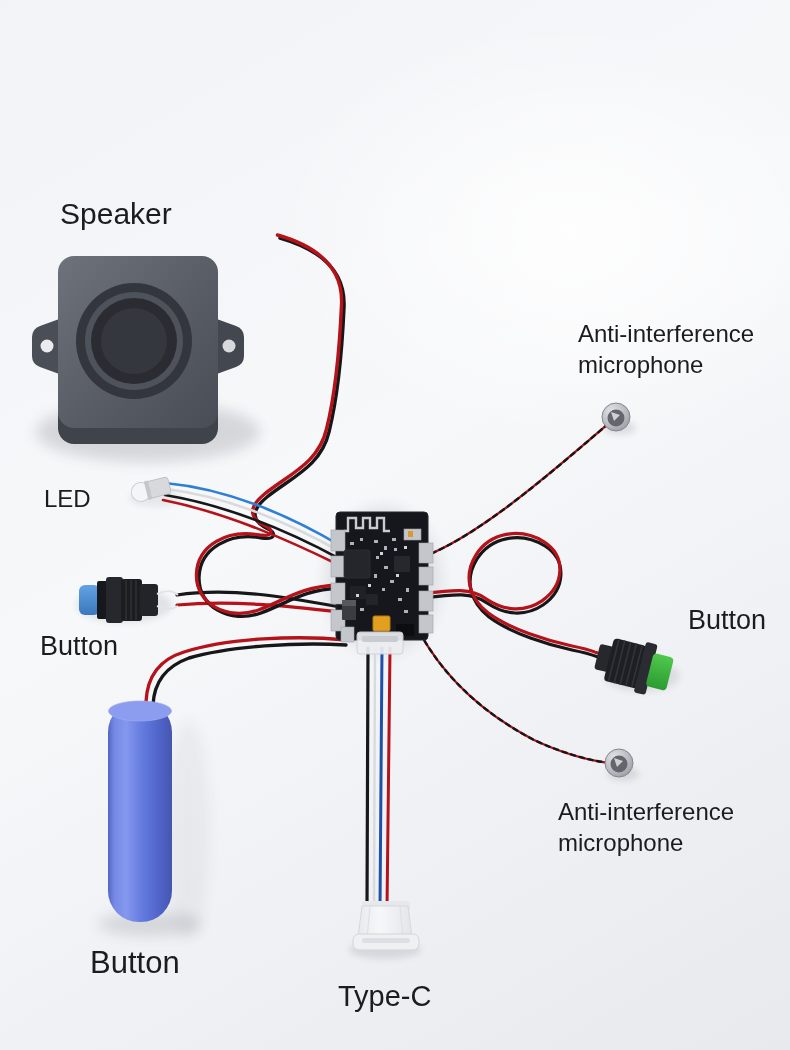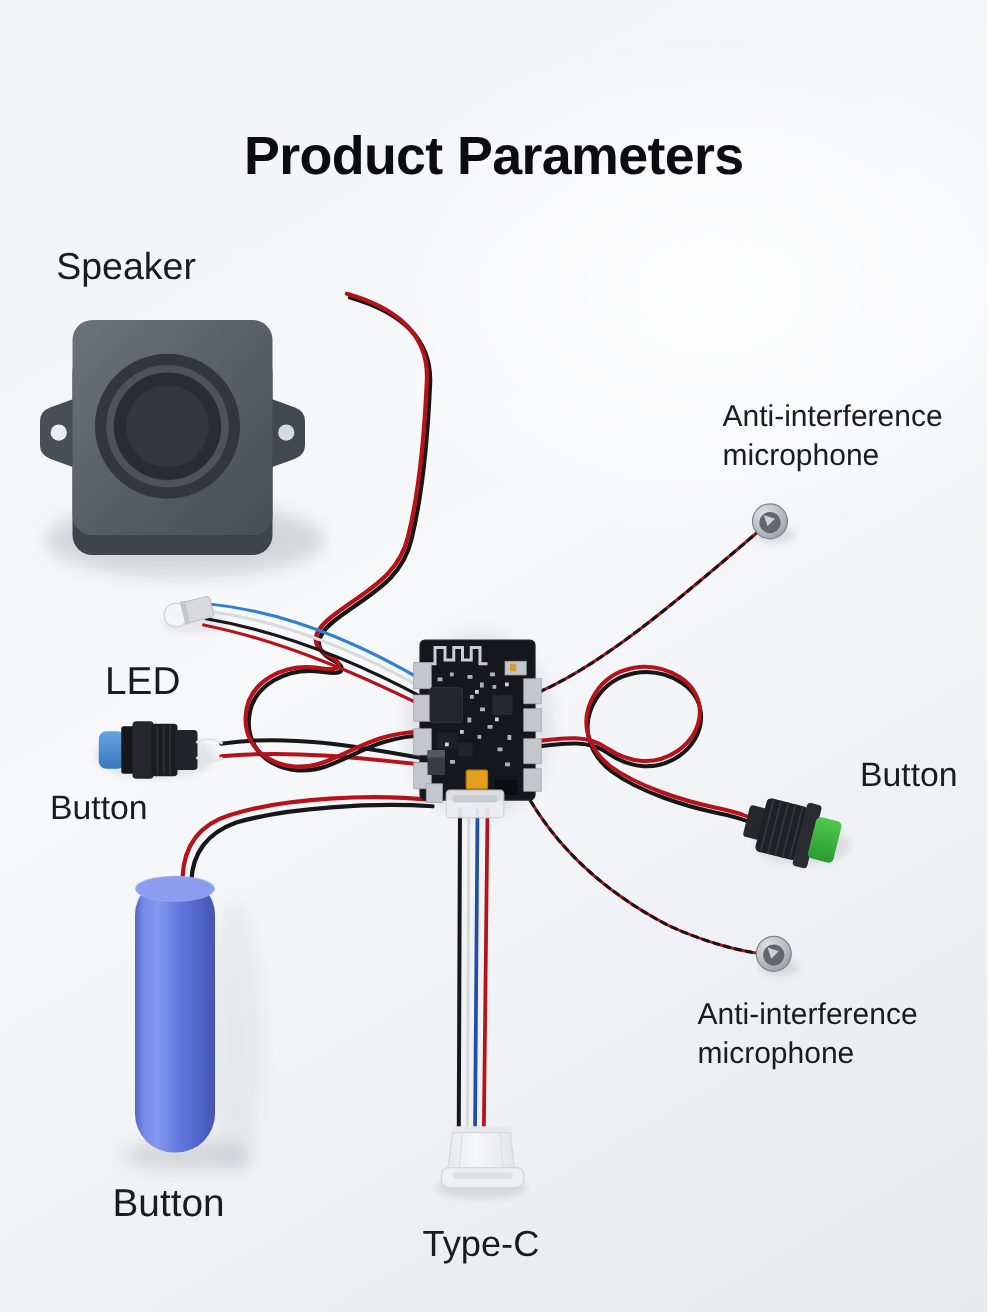--- a/index.html
+++ b/index.html
@@ -21,23 +21,23 @@
   }
   .title{
     position:absolute;
     left:0;right:0;top:101px;
     text-align:center;
     font-size:43px;
     font-weight:800;
     letter-spacing:-.5px;
     color:var(--title-text,#0d0d0f);
   }
-  .speaker-lbl{left:45px;top:195px;font-size:30px;text-align:center;}
+  .speaker-lbl{left:60px;top:195px;font-size:30px;text-align:center;}
   .mic-top-lbl{left:578px;top:319px;font-size:24px;}
-  .led-lbl{left:44px;top:525px;font-size:31px;margin-left:40px;}
+  .led-lbl{left:44px;top:484px;font-size:24px;}
   .button-left-lbl{left:40px;top:629px;font-size:27px;}
   .button-right-lbl{left:688px;top:603px;font-size:27px;}
   .mic-bottom-lbl{left:558px;top:797px;font-size:24px;}
   .battery-lbl{left:90px;top:943px;font-size:31px;}
   .typec-lbl{left:338px;top:978px;font-size:29px;}
 </style>
 </head>
 <body>
 
 <div class="stage">
@@ -255,21 +255,20 @@
         <rect x="368" y="584" width="3" height="3"></rect>
           <rect x="404" y="546" width="3" height="3"></rect>
         <rect x="356" y="594" width="3" height="3"></rect>
       </g>
 
       <rect x="357" y="632" width="46" height="22" rx="3" fill="#eceef1" opacity="0.92" stroke="#cfd2d6" stroke-width="1"></rect>
       <rect x="362" y="636" width="36" height="6" rx="2" fill="#c8cbd0"></rect>
     </g>
   </svg>
 
-  <div class="title">Product Parameters</div>
 
   <div class="lbl speaker-lbl">Speaker</div>
 
   <div class="lbl mic-top-lbl">
     <div>Anti-interference</div>
     <div>microphone</div>
   </div>
 
   <div class="lbl led-lbl">LED</div>
 

